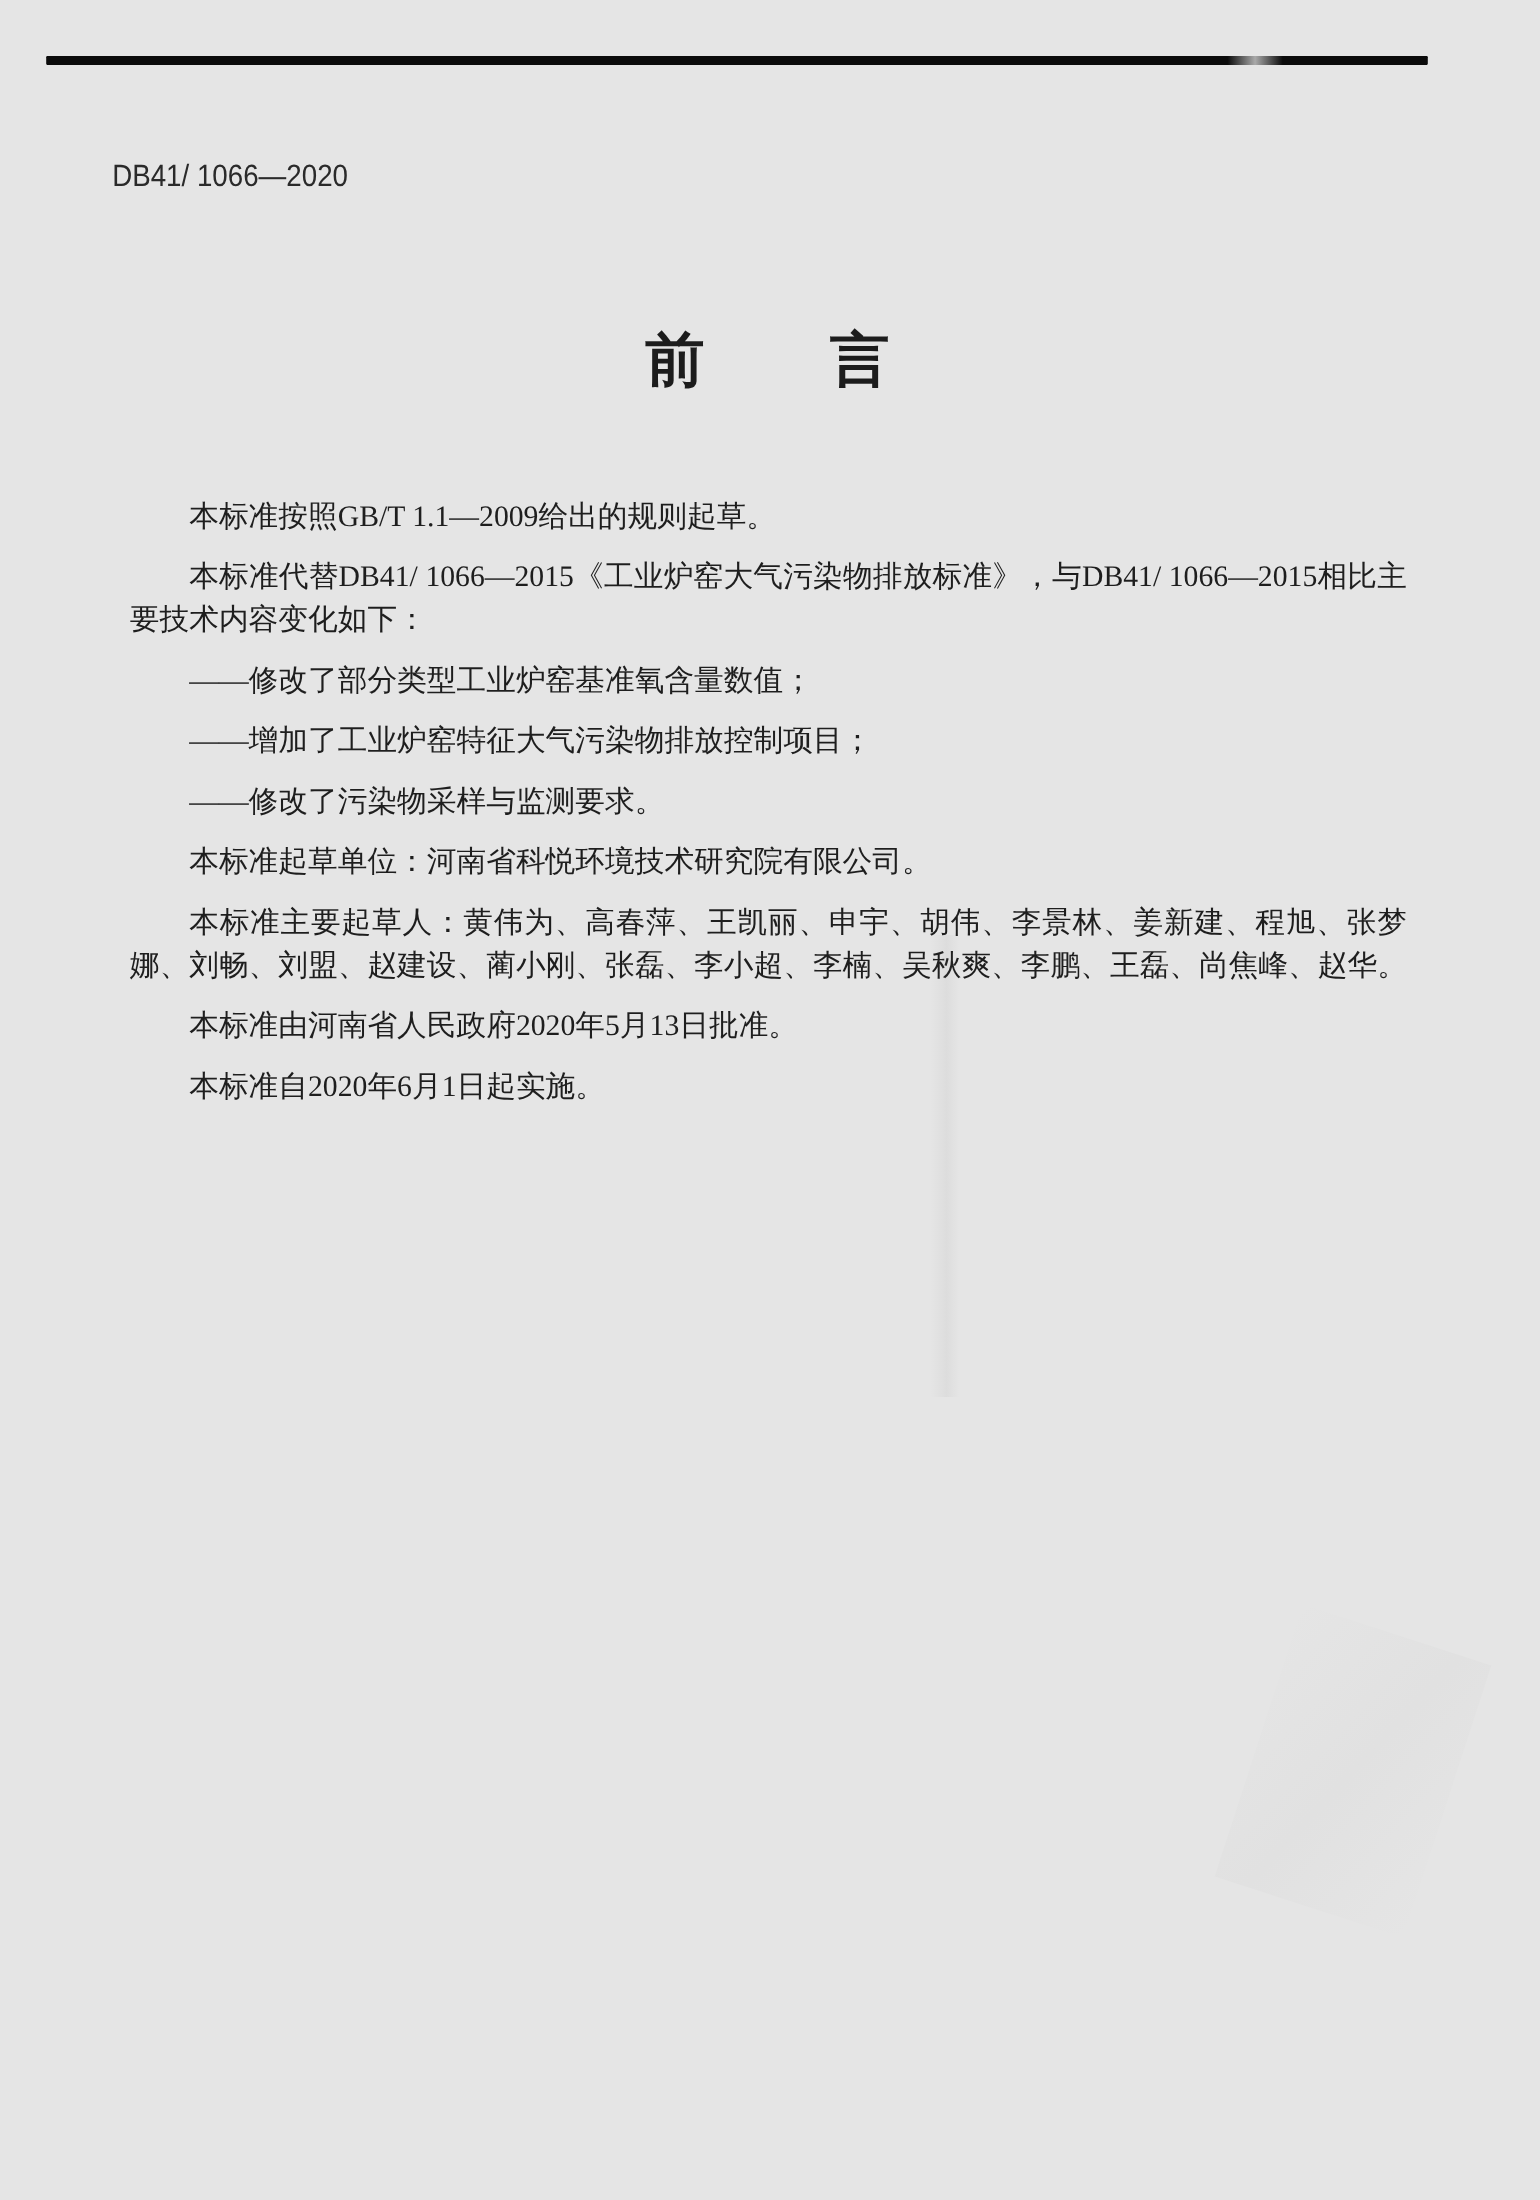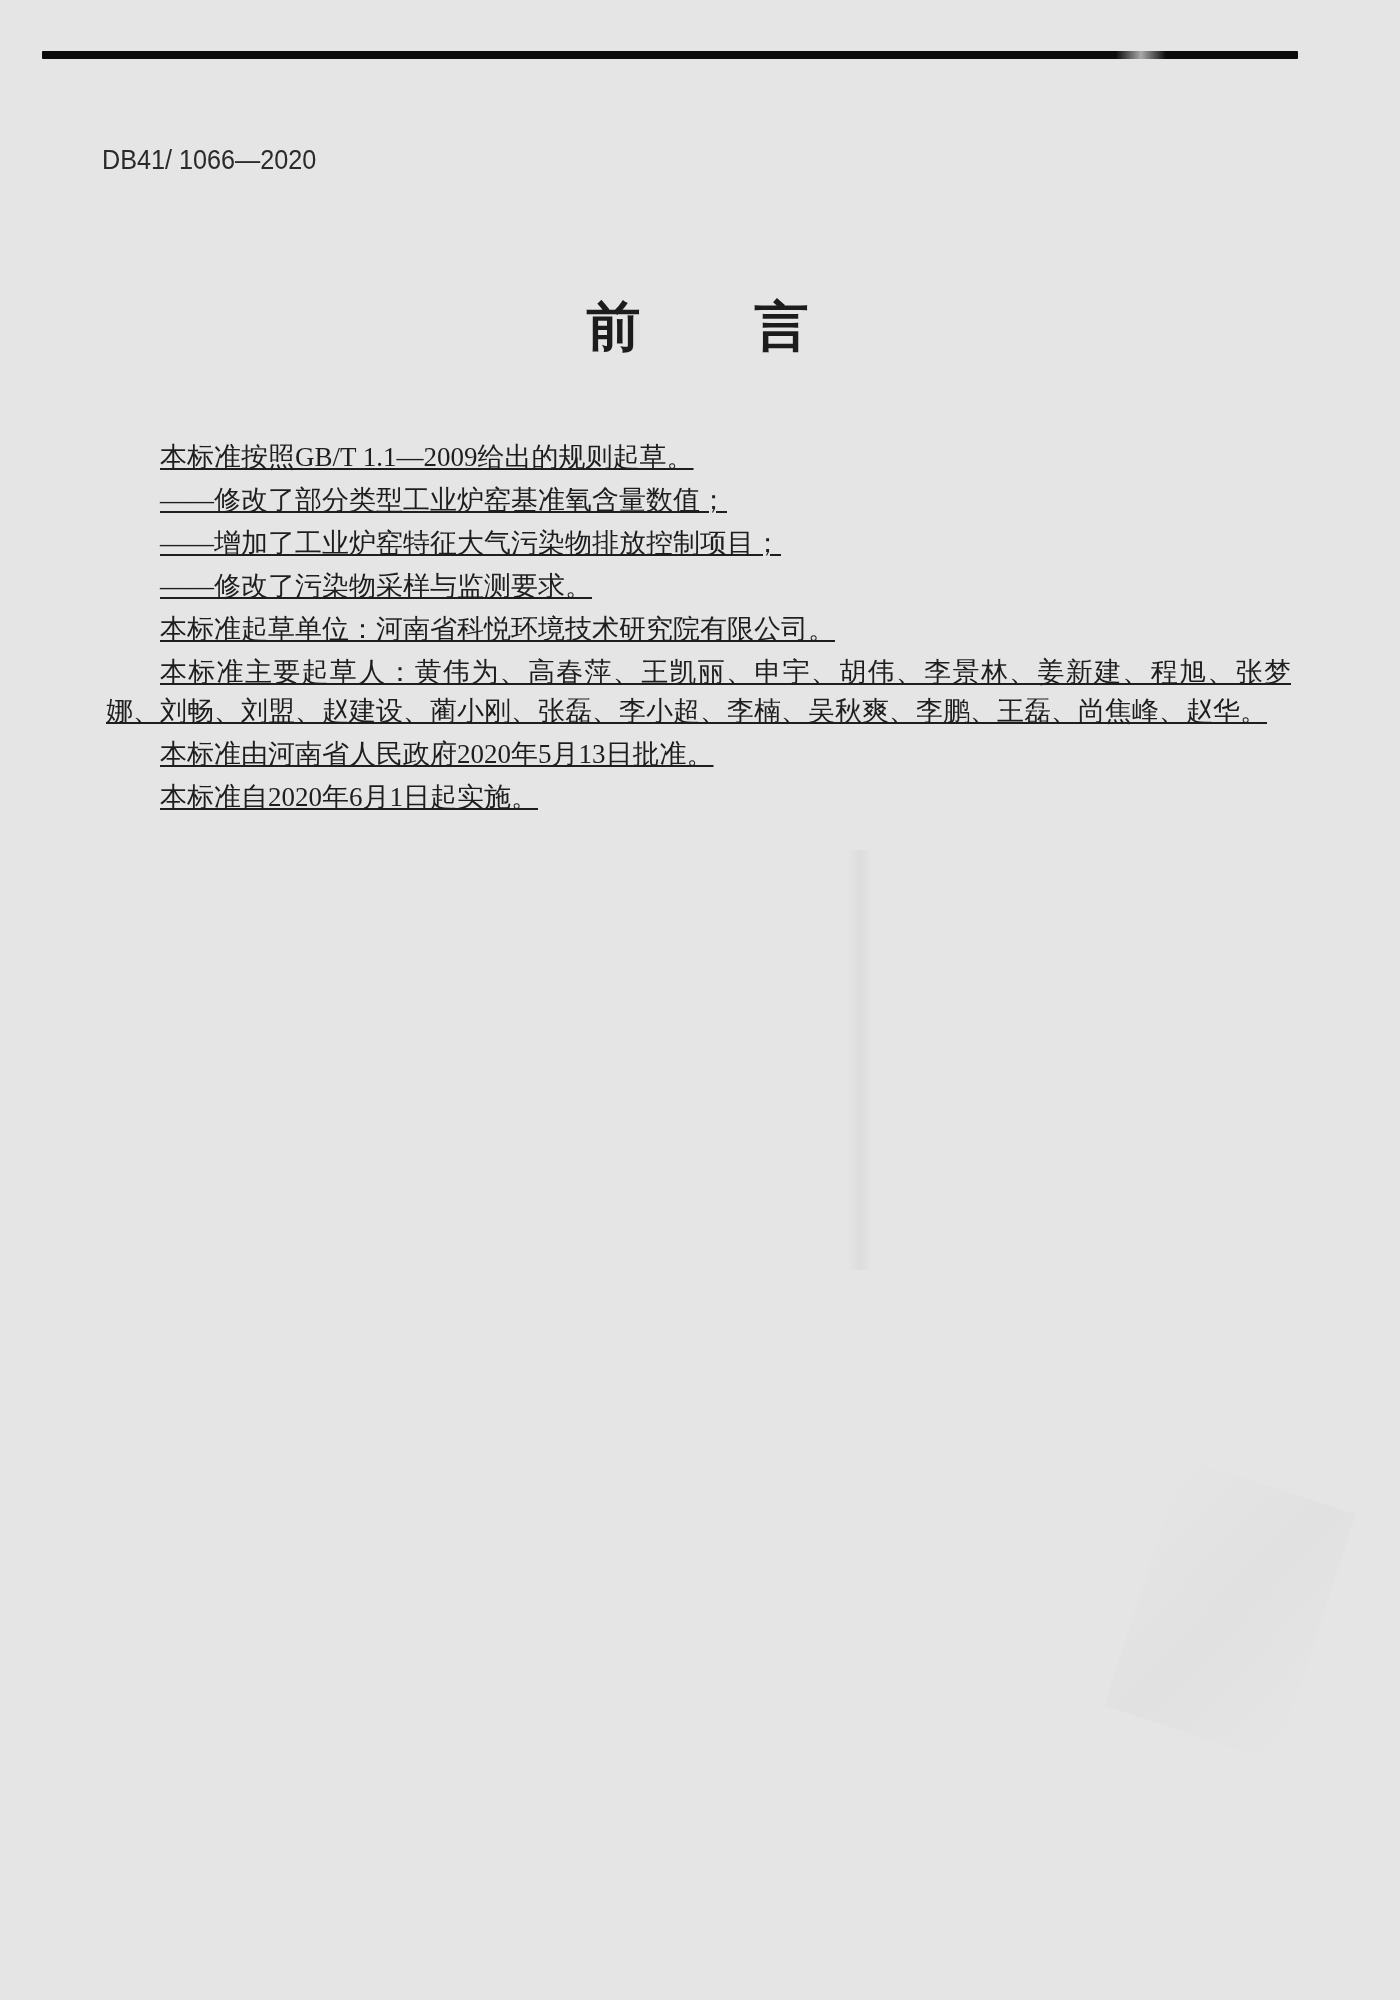--- a/index.html
+++ b/index.html
@@ -58,22 +58,21 @@
     position: absolute;
     left: 102px; top: 434px;
     width: 1193px;
     font-size: 27px;
     line-height: 39px;
     color: #1e1e1e;
     text-align: justify;
   }
   .foreword p {
     text-indent: 2em;
-    margin: 4px;
-    text-decoration: underline;
+    margin: 16px;
   }
   
   .crease-v {
     position: absolute;
     left: 846px; top: 850px;
     width: 26px; height: 420px;
     background: linear-gradient(90deg,
       rgba(0,0,0,0) 0%, rgba(120,120,120,0.06) 45%,
       rgba(120,120,120,0.08) 55%, rgba(0,0,0,0) 100%);
     pointer-events: none;
@@ -94,20 +93,21 @@
 <div class="page">
 
   <div class="top-rule"></div>
 
   <div class="std-code">DB41/ 1066—2020</div>
 
   <div class="doc-title">前　　言</div>
 
   <div class="foreword">
     <p>本标准按照GB/T 1.1—2009给出的规则起草。</p>
+    <p>本标准代替DB41/ 1066—2015《工业炉窑大气污染物排放标准》，与DB41/ 1066—2015相比主要技术内容变化如下：</p>
     <p>——修改了部分类型工业炉窑基准氧含量数值；</p>
     <p>——增加了工业炉窑特征大气污染物排放控制项目；</p>
     <p>——修改了污染物采样与监测要求。</p>
     <p>本标准起草单位：河南省科悦环境技术研究院有限公司。</p>
     <p>本标准主要起草人：黄伟为、高春萍、王凯丽、申宇、胡伟、李景林、姜新建、程旭、张梦娜、刘畅、刘盟、赵建设、蔺小刚、张磊、李小超、李楠、吴秋爽、李鹏、王磊、尚焦峰、赵华。</p>
     <p>本标准由河南省人民政府2020年5月13日批准。</p>
     <p>本标准自2020年6月1日起实施。</p>
   </div>
 
   <div class="crease-v"></div>

